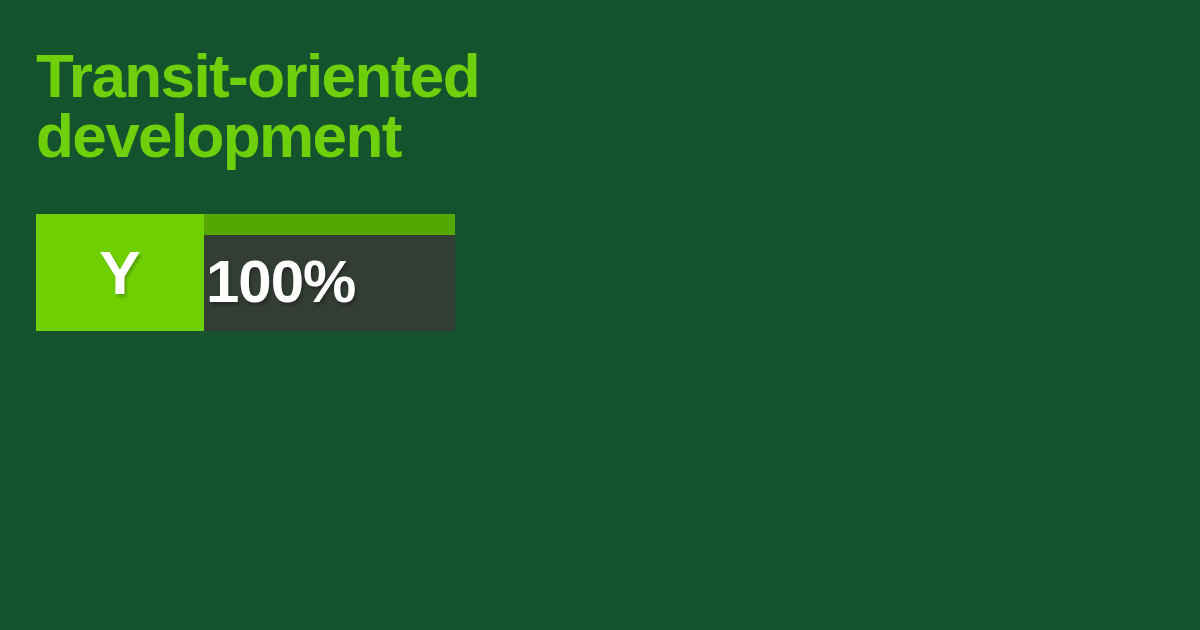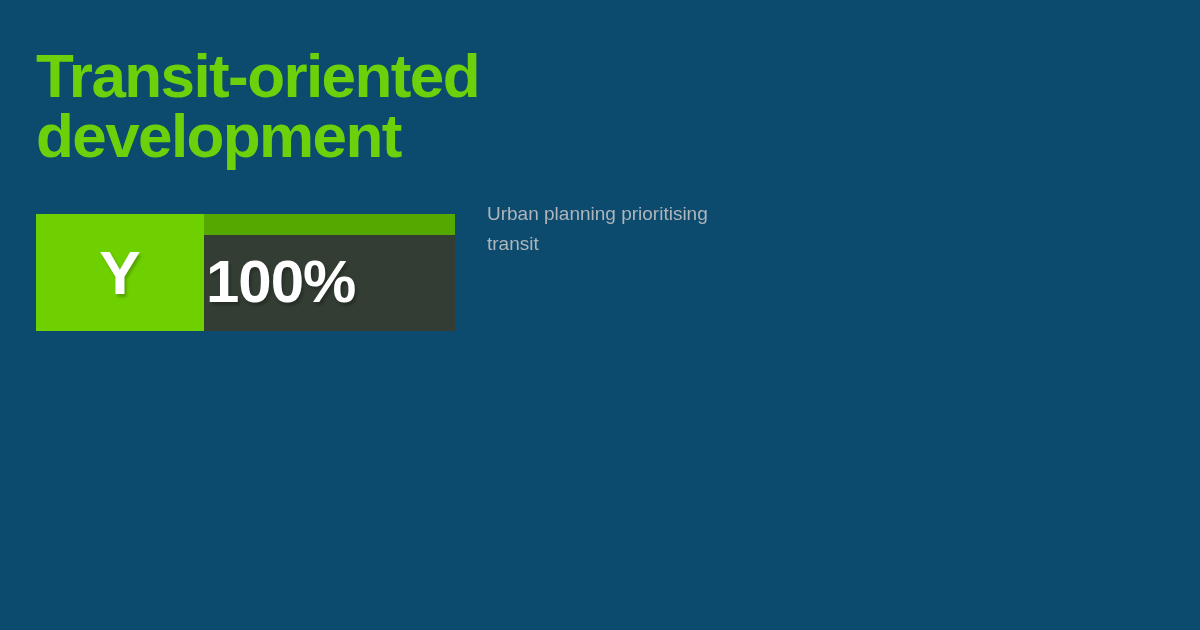--- a/index.html
+++ b/index.html
@@ -12,21 +12,21 @@
     overflow: hidden;
     background: #212529;
     font-family: "Liberation Sans", sans-serif;
     -webkit-font-smoothing: antialiased;
   }
 
   .card {
     position: relative;
     width: 1200px;
     height: 630px;
-    background: #0c4a6e;
+    background: #14532d;
     box-sizing: border-box;
   }
 
   
   .title {
     position: absolute;
     left: 36px;
     top: 46px;
     width: 620px;
     margin: 0;
@@ -125,15 +125,14 @@
       <span class="stat-grade-letter">Y</span>
     </div>
 
     <div class="stat-meter">
       <div class="stat-meter-fill"></div>
       <span class="stat-value">100%</span>
     </div>
 
   </div>
 
-  <p class="description">Urban planning prioritising transit</p>
 
 </div>
 
 </body></html>

